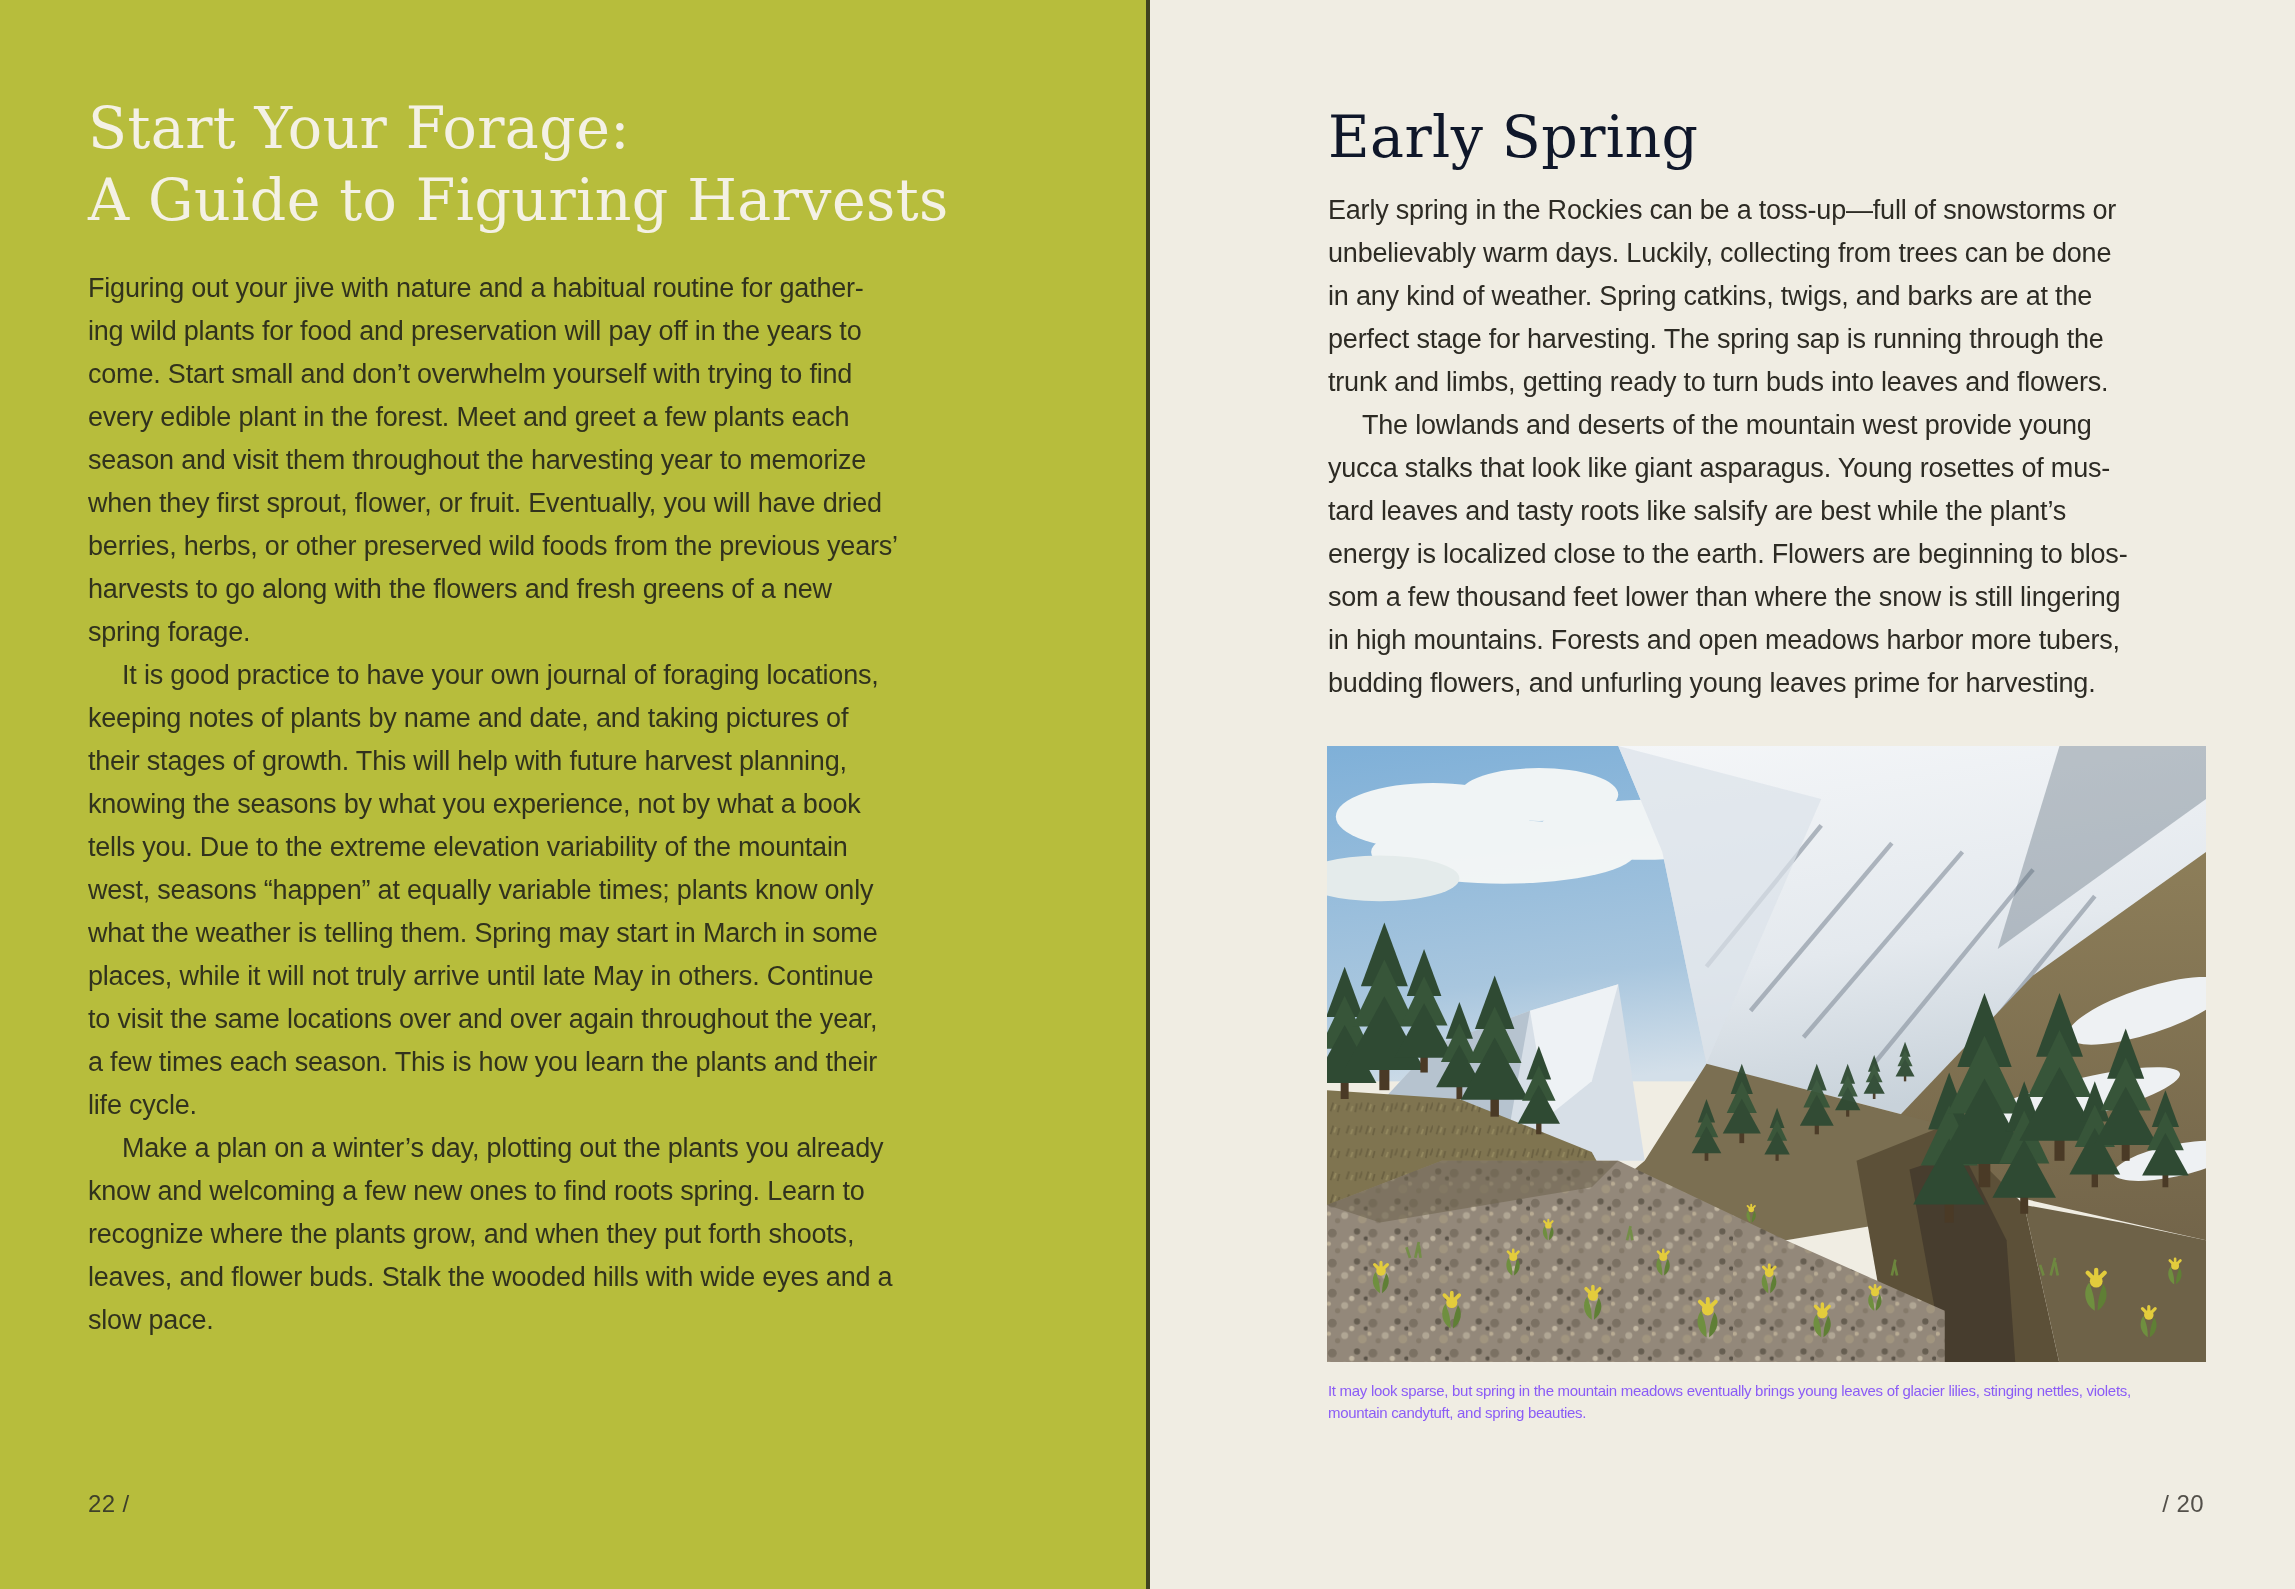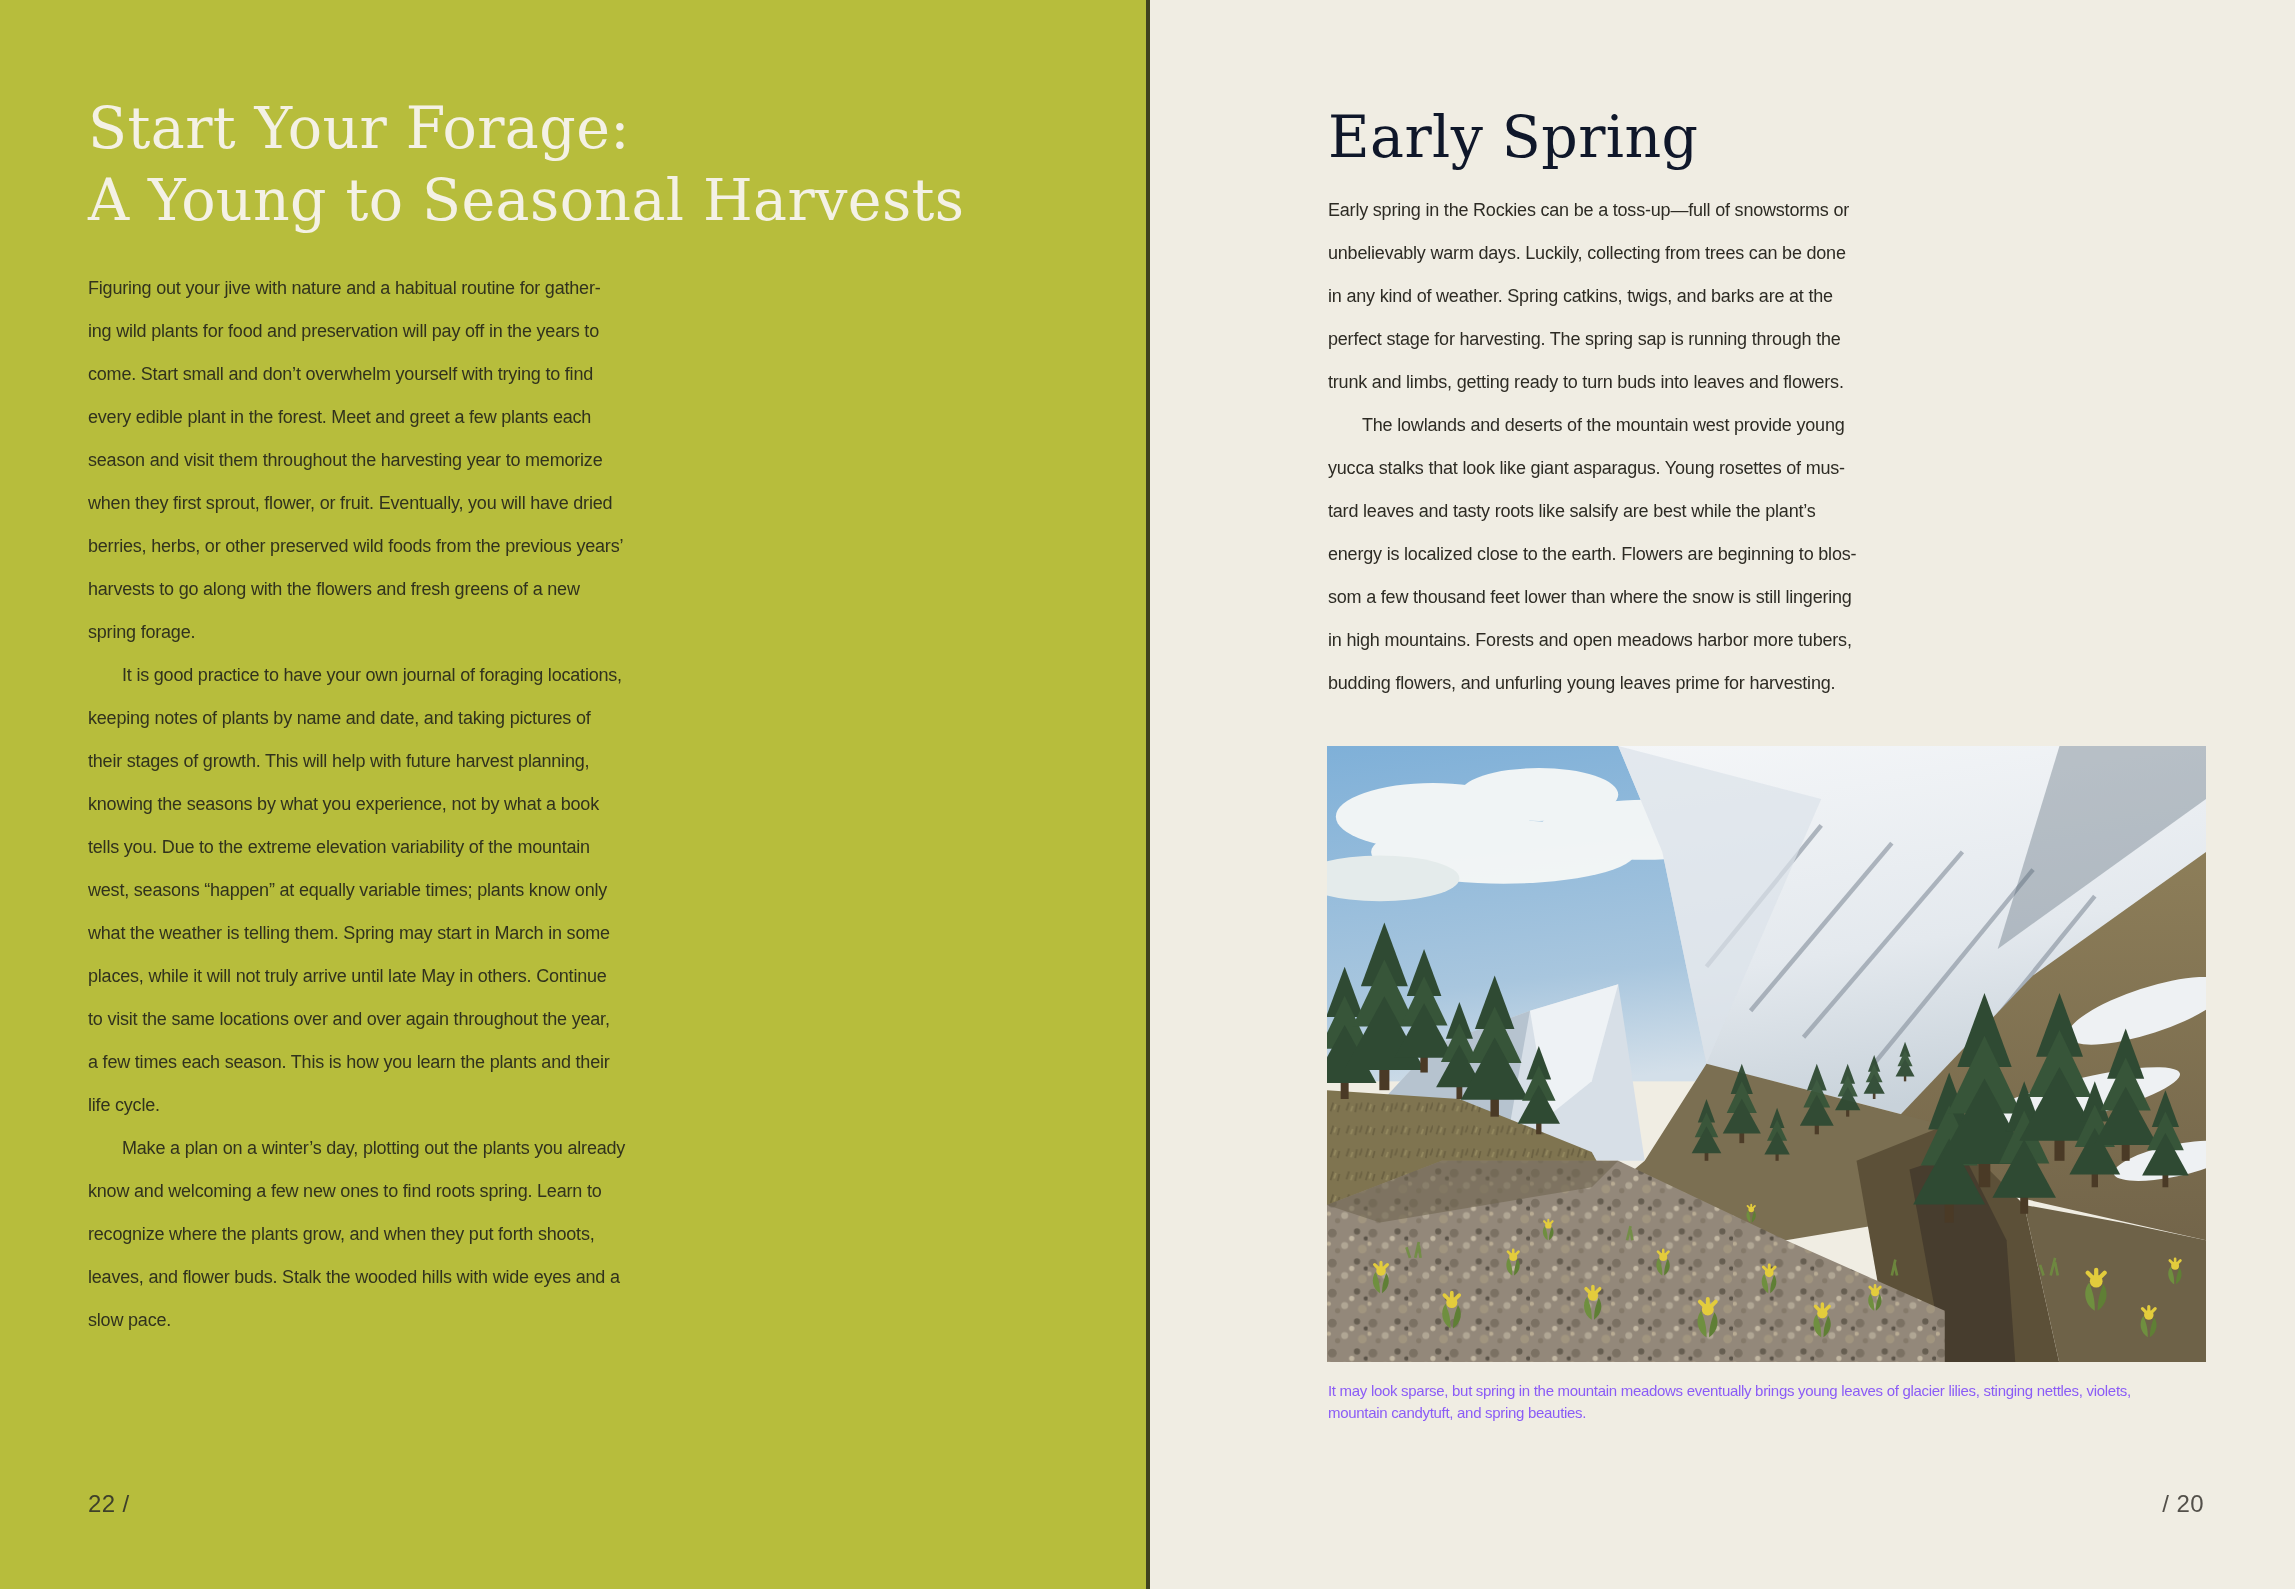--- a/index.html
+++ b/index.html
@@ -24,21 +24,21 @@
     margin:0;letter-spacing:0.4px;
   }
   .title-left{top:92px;left:88px;color:#f4f1e5;}
   .title-right{top:101px;left:178px;color:#0f172a;text-align:center;}
 
   .body-block{position:absolute;width:1051px;}
   .body-left{top:267px;left:88px;}
   .body-right{top:189px;left:178px;width:967px;}
   .body-block p{
     margin:0;
-    font-size:18px;line-height:43px;letter-spacing:-0.2px;
+    font-size:27px;line-height:43px;letter-spacing:-0.2px;
     white-space:pre-line;
   }
   .body-left p{color:#31321d;}
   .body-right p{color:#2d2b24;}
   .body-block p.ind{text-indent:34px;}
 
   .photo{
     position:absolute;top:746px;left:177px;
     width:879px;height:616px;margin:0;
     line-height:0;
@@ -54,21 +54,21 @@
   }
   .pagenum-left{left:88px;color:#3e402a;}
   .pagenum-right{right:91px;text-align:right;color:#53504a;}
 </style>
 </head>
 <body>
 
 <div class="spread">
 
   <section class="page page-left">
-    <h1 class="title title-left"><span>Start Your Forage:</span><br><span>A Young to Seasonal Harvests</span></h1>
+    <h1 class="title title-left"><span>Start Your Forage:</span><br><span>A Guide to Figuring Harvests</span></h1>
 
     <div class="body-block body-left">
       <p>Figuring out your jive with nature and a habitual routine for gather-
 ing wild plants for food and preservation will pay off in the years to
 come. Start small and don’t overwhelm yourself with trying to find
 every edible plant in the forest. Meet and greet a few plants each
 season and visit them throughout the harvesting year to memorize
 when they first sprout, flower, or fruit. Eventually, you will have dried
 berries, herbs, or other preserved wild foods from the previous years’
 harvests to go along with the flowers and fresh greens of a new

